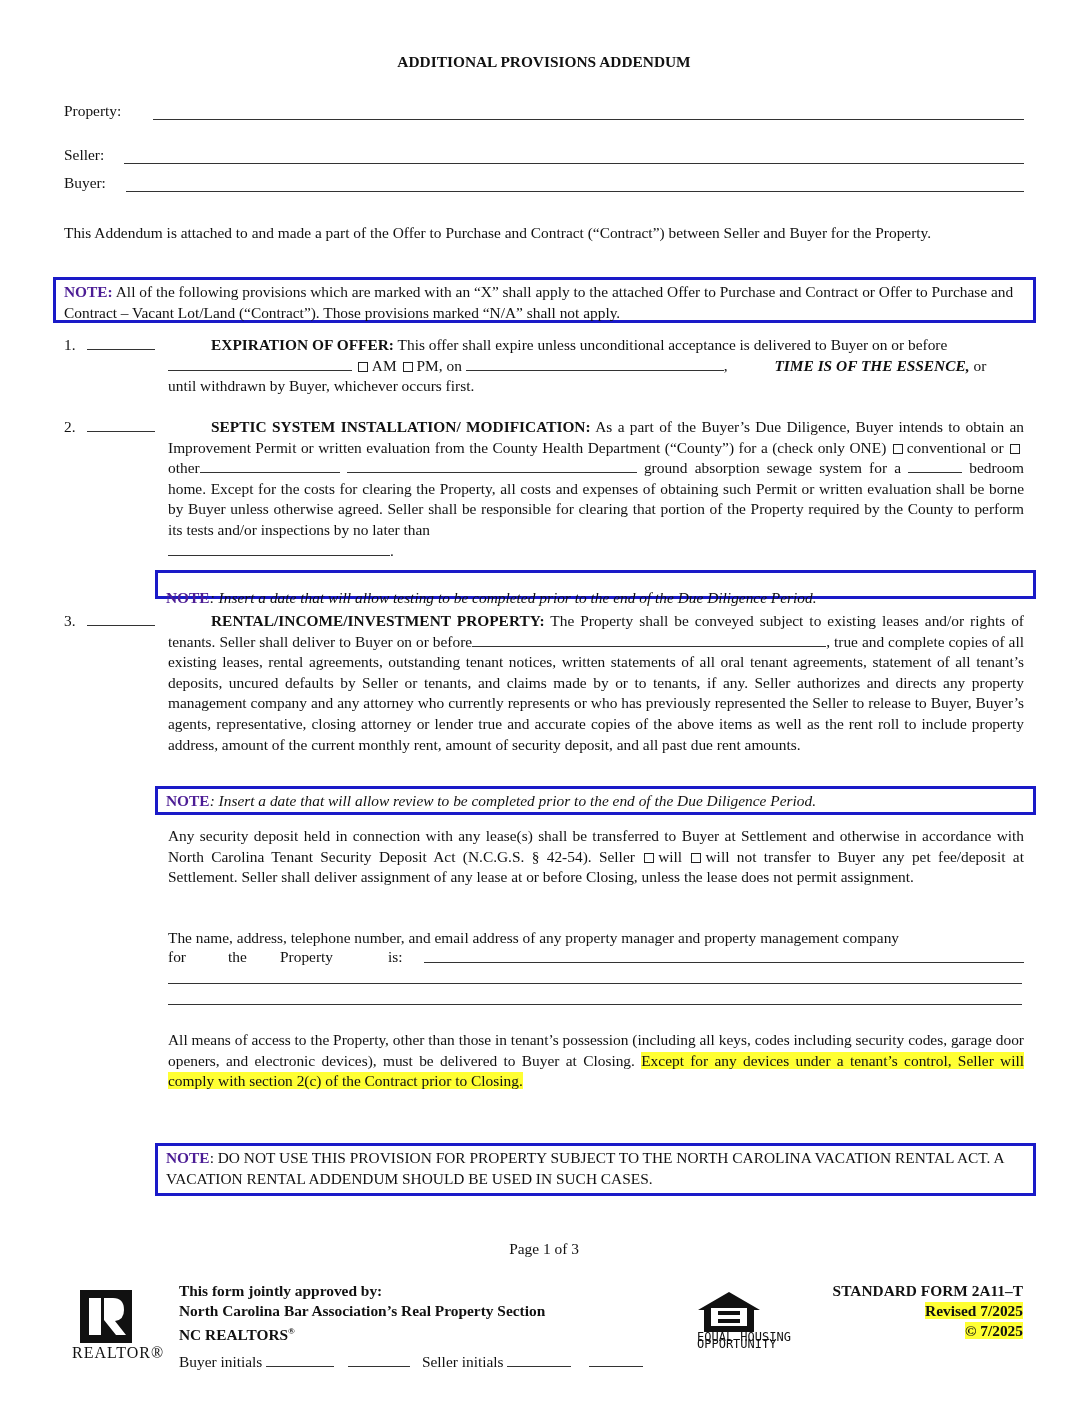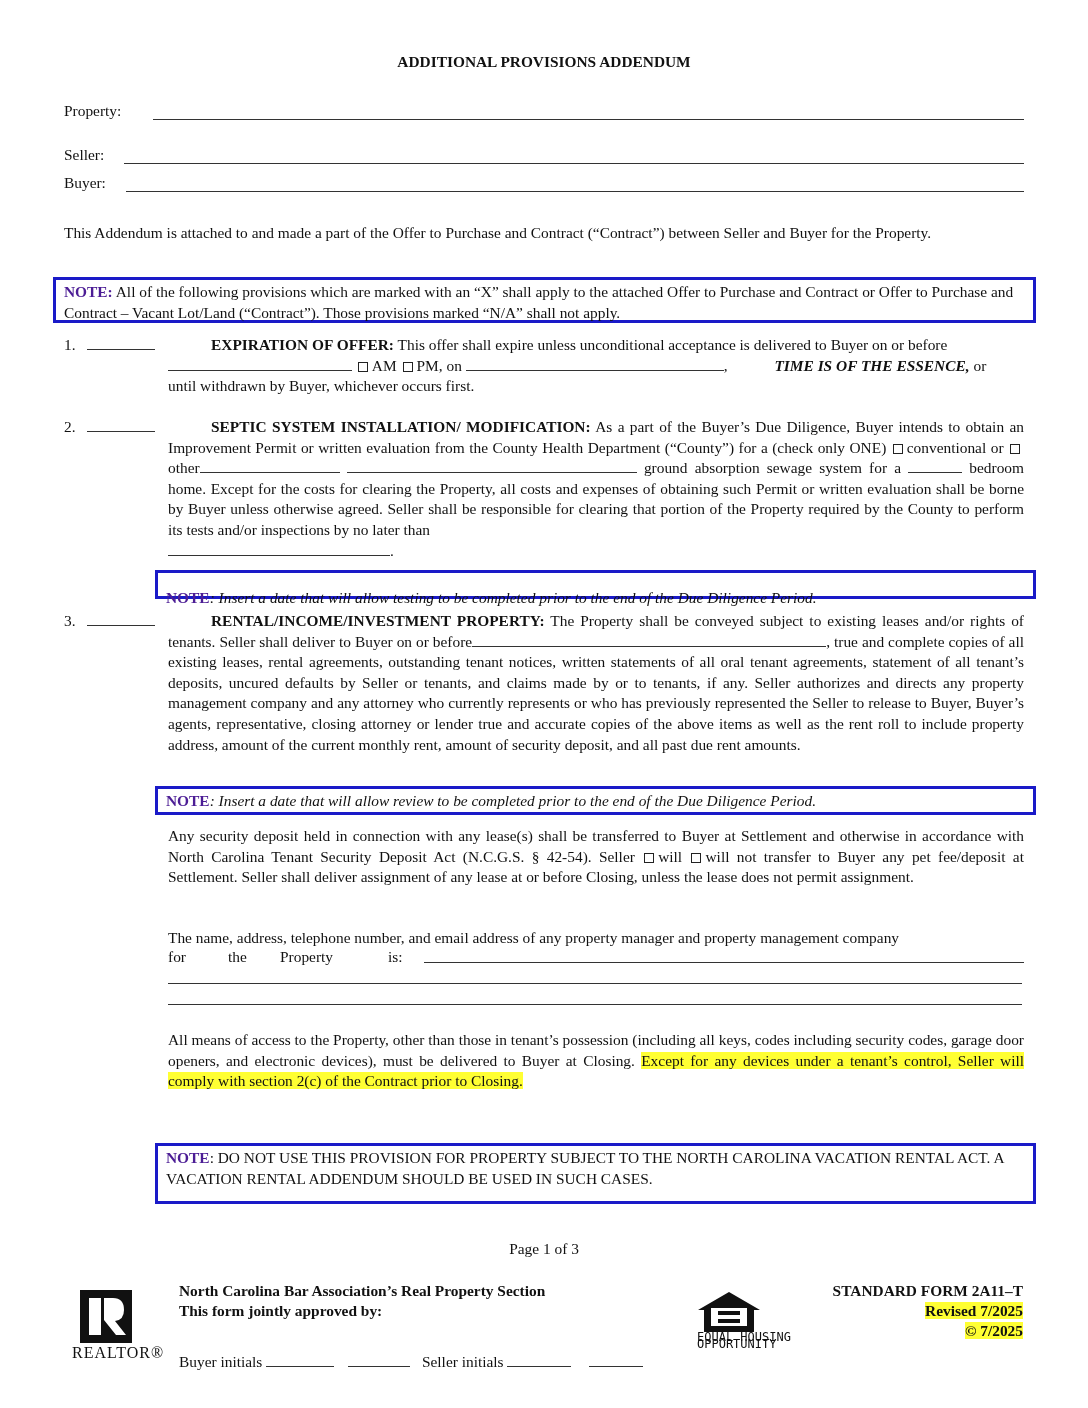--- a/index.html
+++ b/index.html
@@ -102,38 +102,39 @@
   <span style="width:24px;">is:</span>
   <span style="flex:1; border-bottom:1px solid #333; height:14px; margin-left:12px;"></span>
 </div>
 <div class="abs" style="left:168px; width:854px; top:967px; height:16px; border-bottom:1px solid #333;"></div>
 <div class="abs" style="left:168px; width:854px; top:988px; height:16px; border-bottom:1px solid #333;"></div>
 
 <div class="abs prov para" style="top:1030px;">
   <span>All means of access to the Property, other than those in tenant’s possession (including all keys, codes including security codes, garage door openers, and electronic devices), must be delivered to Buyer at Closing. </span><span class="hl">Except for any devices under a tenant’s control, Seller will comply with section 2(c) of the Contract prior to Closing.</span>
 </div>
 
-<div class="abs note-box" style="left:155px; width:881px; top:1143px; height:61px; padding-top:2px;">
+<div class="abs note-box" style="left:155px; width:881px; top:1143px; height:53px; padding-top:2px;">
   <span class="note-lbl">NOTE</span><span>:  DO NOT USE THIS PROVISION FOR PROPERTY SUBJECT TO THE NORTH CAROLINA VACATION RENTAL ACT.  A VACATION RENTAL ADDENDUM SHOULD BE USED IN SUCH CASES.</span>
 </div>
 
 <div class="abs" style="left:0; width:1088px; top:1240px; text-align:center;">Page 1 of 3</div>
 
 <div class="abs" style="left:80px; top:1290px; width:52px; height:53px;">
   <svg width="52" height="53" viewBox="0 0 52 53">
     <rect x="0" y="0" width="52" height="53" fill="#111"></rect>
     <rect x="9" y="8" width="12" height="37" fill="#fff"></rect>
     <path d="M24 8 H33 Q44 8 44 20 Q44 30 35 31 L46 45 H36 L24 30 Z" fill="#fff"></path>
   </svg>
 </div>
 <div class="abs" style="left:72px; top:1344px; font-family:Liberation Serif, serif; font-size:16px; letter-spacing:1px;">REALTOR®</div>
 
 <div class="abs footer-bold" style="left:179px; top:1281px;">
+  <div>This form jointly approved by:</div>
   <div>North Carolina Bar Association’s Real Property Section</div>
-  <div>This form jointly approved by:</div>
+  <div><span>NC REALTORS</span><sup style="font-size:9px;">®</sup></div>
 </div>
 <div class="abs" style="left:179px; top:1352px; white-space:nowrap;">
   <span>Buyer initials</span>
   <span class="blank" style="width:68px;"></span>
   <span class="blank" style="width:62px; margin-left:10px;"></span>
   <span style="margin-left:8px;">Seller initials</span>
   <span class="blank" style="width:64px;"></span>
   <span class="blank" style="width:54px; margin-left:14px;"></span>
 </div>
 

